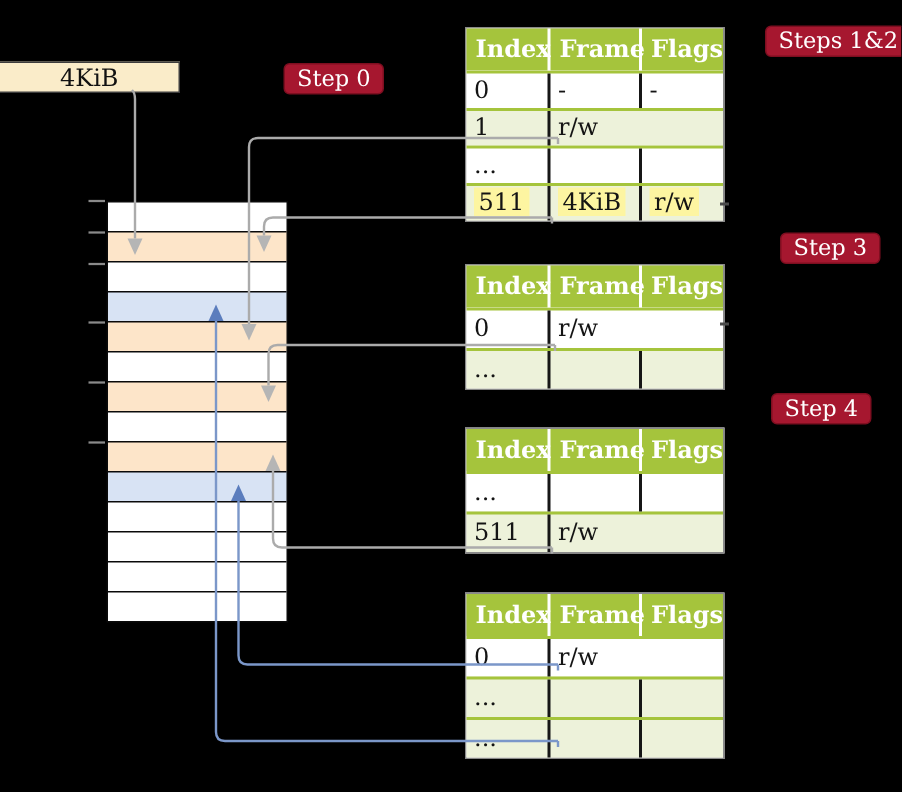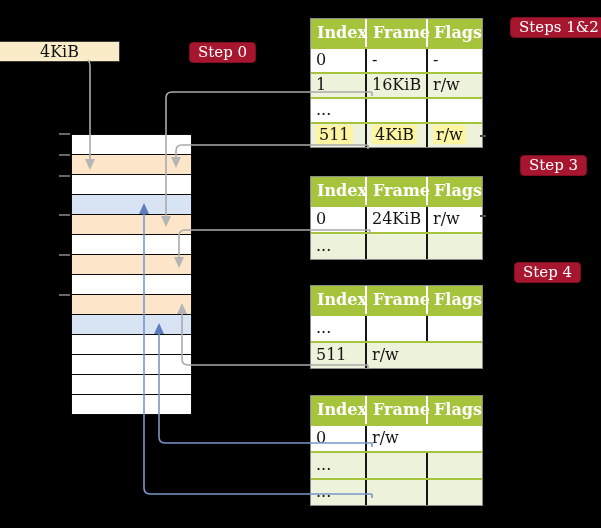--- a/index.html
+++ b/index.html
@@ -82,21 +82,20 @@
         <div class="hcell c1">Frame</div>
         <div class="hcell c2">Flags</div>
       </div>
       <div class="trow">
         <div class="tcell c0">0</div>
         <div class="tcell c1">-</div>
         <div class="tcell c2">-</div>
       </div>
       <div class="trow shade">
         <div class="tcell c0">1</div>
-        <div class="tcell c1">16KiB</div>
         <div class="tcell c2">r/w</div>
       </div>
       <div class="trow">
         <div class="tcell c0">...</div>
         <div class="tcell c1"></div>
         <div class="tcell c2"></div>
       </div>
       <div class="trow shade">
         <div class="tcell c0"><span class="hl">511</span></div>
         <div class="tcell c1"><span class="hl">4KiB</span></div>
@@ -104,21 +103,20 @@
       </div>
     </div>
   <div class="ptable t-rows27" id="ptable-1">
       <div class="thead">
         <div class="hcell c0">Index</div>
         <div class="hcell c1">Frame</div>
         <div class="hcell c2">Flags</div>
       </div>
       <div class="trow">
         <div class="tcell c0">0</div>
-        <div class="tcell c1">24KiB</div>
         <div class="tcell c2">r/w</div>
       </div>
       <div class="trow shade">
         <div class="tcell c0">...</div>
         <div class="tcell c1"></div>
         <div class="tcell c2"></div>
       </div>
     </div>
   <div class="ptable t-rows27" id="ptable-2">
       <div class="thead">

